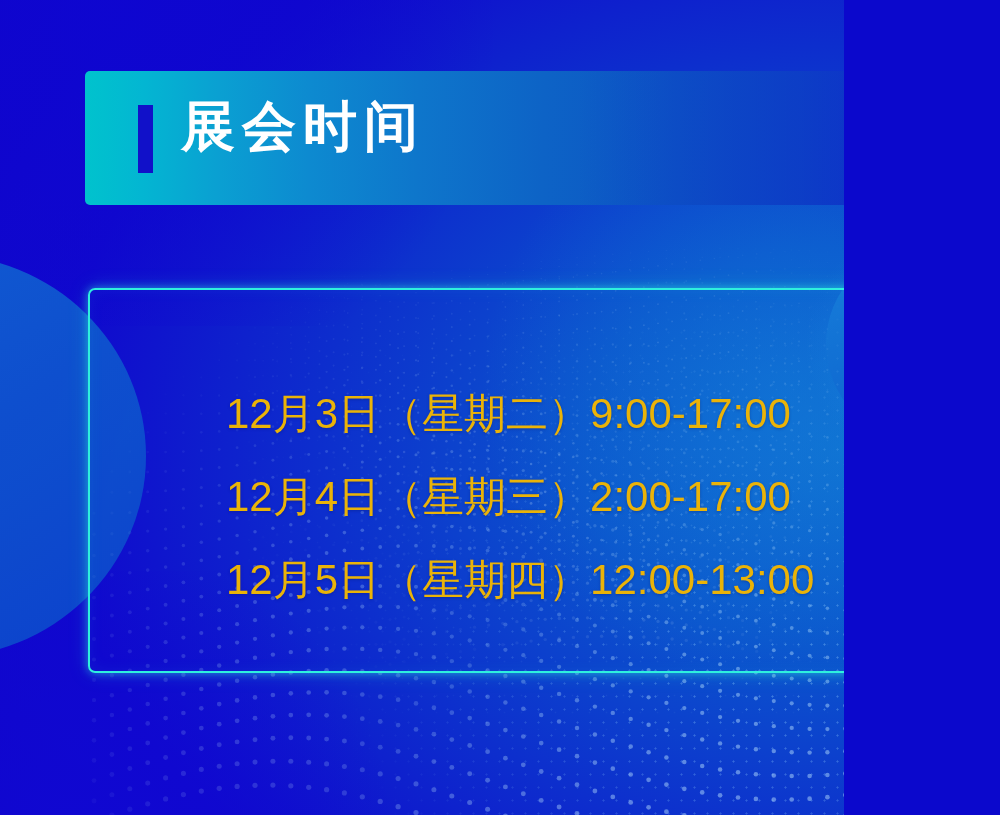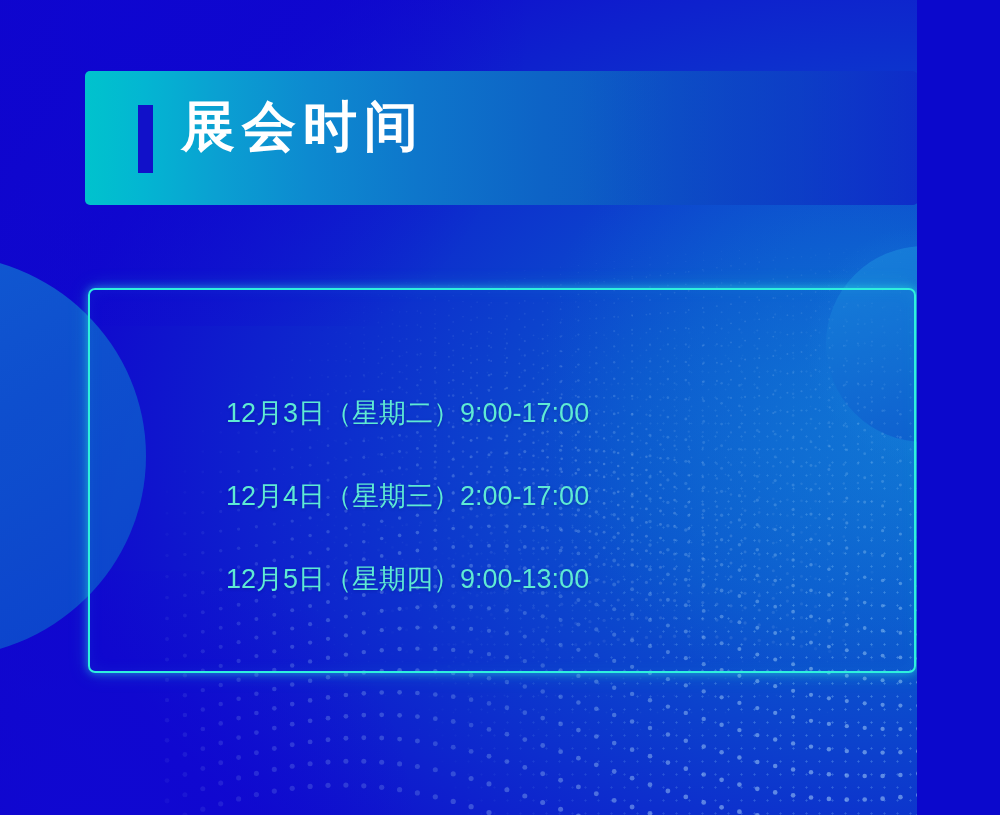--- a/index.html
+++ b/index.html
@@ -2,21 +2,21 @@
 <html><head>
 <meta charset="utf-8">
 <style>
   html, body {
     margin: 0;
     padding: 0;
     background: #0b08cc;
   }
   #poster {
     position: relative;
-    width: 917px;
+    width: 844px;
     height: 815px;
     overflow: hidden;
     font-family: "Liberation Sans", "DejaVu Sans", sans-serif;
     background: #0d0ccd;
   }
 
   
   .bg-base {
     position: absolute;
     inset: 0;
@@ -199,23 +199,23 @@
   }
 
   
   .date-list {
     position: absolute;
     left: 226px;
     top: 372px;
     z-index: 5;
   }
   .date-line {
-    font-size: 27px;
+    font-size: 42px;
     line-height: 83px;
-    color: #5eead4;
+    color: #eab308;
     white-space: nowrap;
     letter-spacing: 0px;
     text-shadow: 0 1px 3px rgba(4,20,110,0.35);
   }
 </style>
 </head>
 <body>
 
 <div id="poster">
 
@@ -2574,16 +2574,16 @@
 
   <div class="header-banner"></div>
   <div class="title-bar"></div>
   <div class="banner-title">展会时间</div>
 
   <div class="info-frame"></div>
 
   <div class="date-list">
     <div class="date-line">12月3日（星期二）9:00-17:00</div>
     <div class="date-line">12月4日（星期三）2:00-17:00</div>
-    <div class="date-line">12月5日（星期四）9:00-13:00</div>
+    <div class="date-line">12月5日（星期四）12:00-13:00</div>
   </div>
 
 </div>
 
 </body></html>

